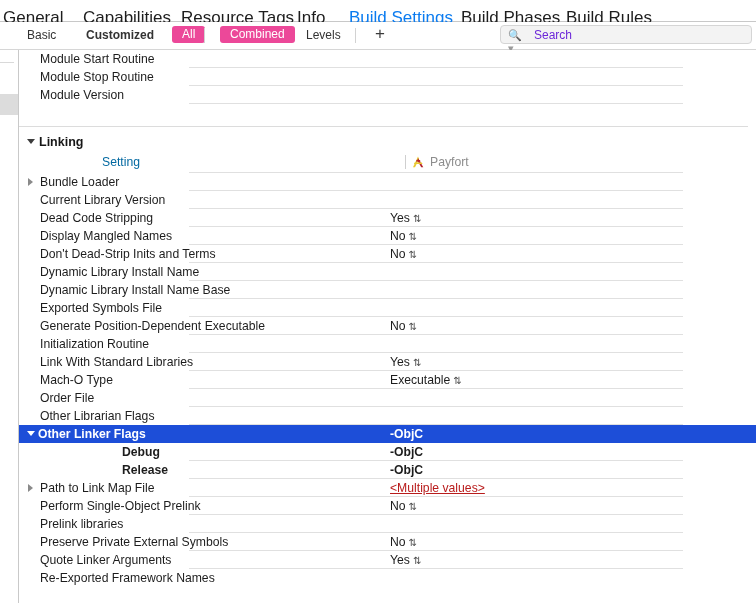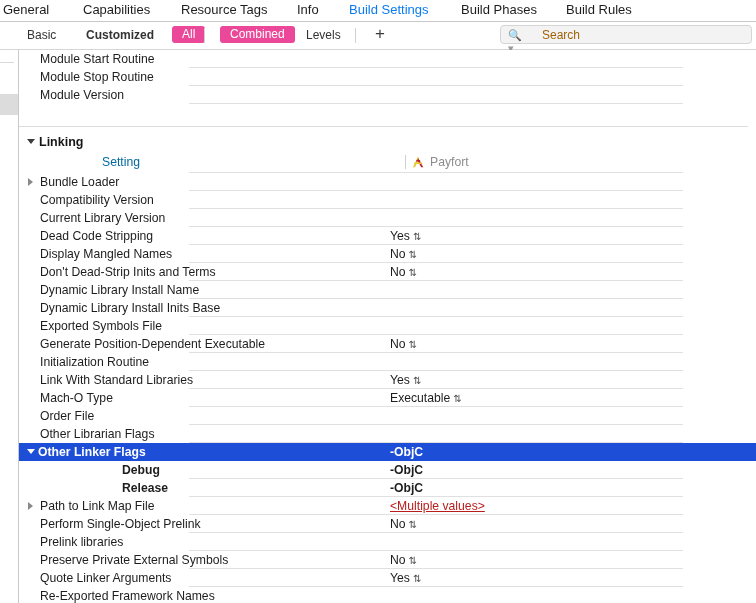--- a/index.html
+++ b/index.html
@@ -19,22 +19,22 @@
 
   
   #tabbar {
     position: relative;
     height: 21px;
     background: #ffffff;
     border-bottom: 1px solid #c8c8c8;
   }
   .tab {
     position: absolute;
-    top: 2px;
-    font-size: 13px;
+    top: 10px;
+    font-size: 17px;
     color: #1d1d1d;
     white-space: nowrap;
     line-height: 15px;
   }
   .tab.active { color: #0a7bf0; }
 
   
   #filterbar {
     position: relative;
     height: 27px;
@@ -92,24 +92,24 @@
     left: 7px;
     top: 3px;
     width: 16px;
     height: 13px;
     color: #9a9a9a;
     font-size: 11px;
     line-height: 13px;
   }
   #search-placeholder {
     position: absolute;
-    left: 41px;
+    left: 33px;
     top: 2px;
     font-size: 12px;
-    color: #a16207;
+    color: #6d28d9;
     line-height: 15px;
   }
 
   
   #content {
     position: relative;
     height: 554px;
     background: #ffffff;
   }
   #left-gutter {
@@ -372,24 +372,20 @@
     </div>
 
     <div id="setting-rows">
         <div class="row">
           <div class="sep"></div>
           <div class="tri"></div>
           <div class="label">Bundle Loader</div>
         </div>
         <div class="row">
           <div class="sep"></div>
-          <div class="label">Compatibility Version</div>
-        </div>
-        <div class="row">
-          <div class="sep"></div>
           <div class="label">Current Library Version</div>
         </div>
         <div class="row">
           <div class="sep"></div>
           <div class="label">Dead Code Stripping</div>
           <div class="value"><span>Yes</span><span class="stepper">⇅</span></div>
         </div>
         <div class="row">
           <div class="sep"></div>
           <div class="label">Display Mangled Names</div>
@@ -399,21 +395,21 @@
           <div class="sep"></div>
           <div class="label">Don't Dead-Strip Inits and Terms</div>
           <div class="value"><span>No</span><span class="stepper">⇅</span></div>
         </div>
         <div class="row">
           <div class="sep"></div>
           <div class="label">Dynamic Library Install Name</div>
         </div>
         <div class="row">
           <div class="sep"></div>
-          <div class="label">Dynamic Library Install Inits Base</div>
+          <div class="label">Dynamic Library Install Name Base</div>
         </div>
         <div class="row">
           <div class="sep"></div>
           <div class="label">Exported Symbols File</div>
         </div>
         <div class="row">
           <div class="sep"></div>
           <div class="label">Generate Position-Dependent Executable</div>
           <div class="value"><span>No</span><span class="stepper">⇅</span></div>
         </div>

